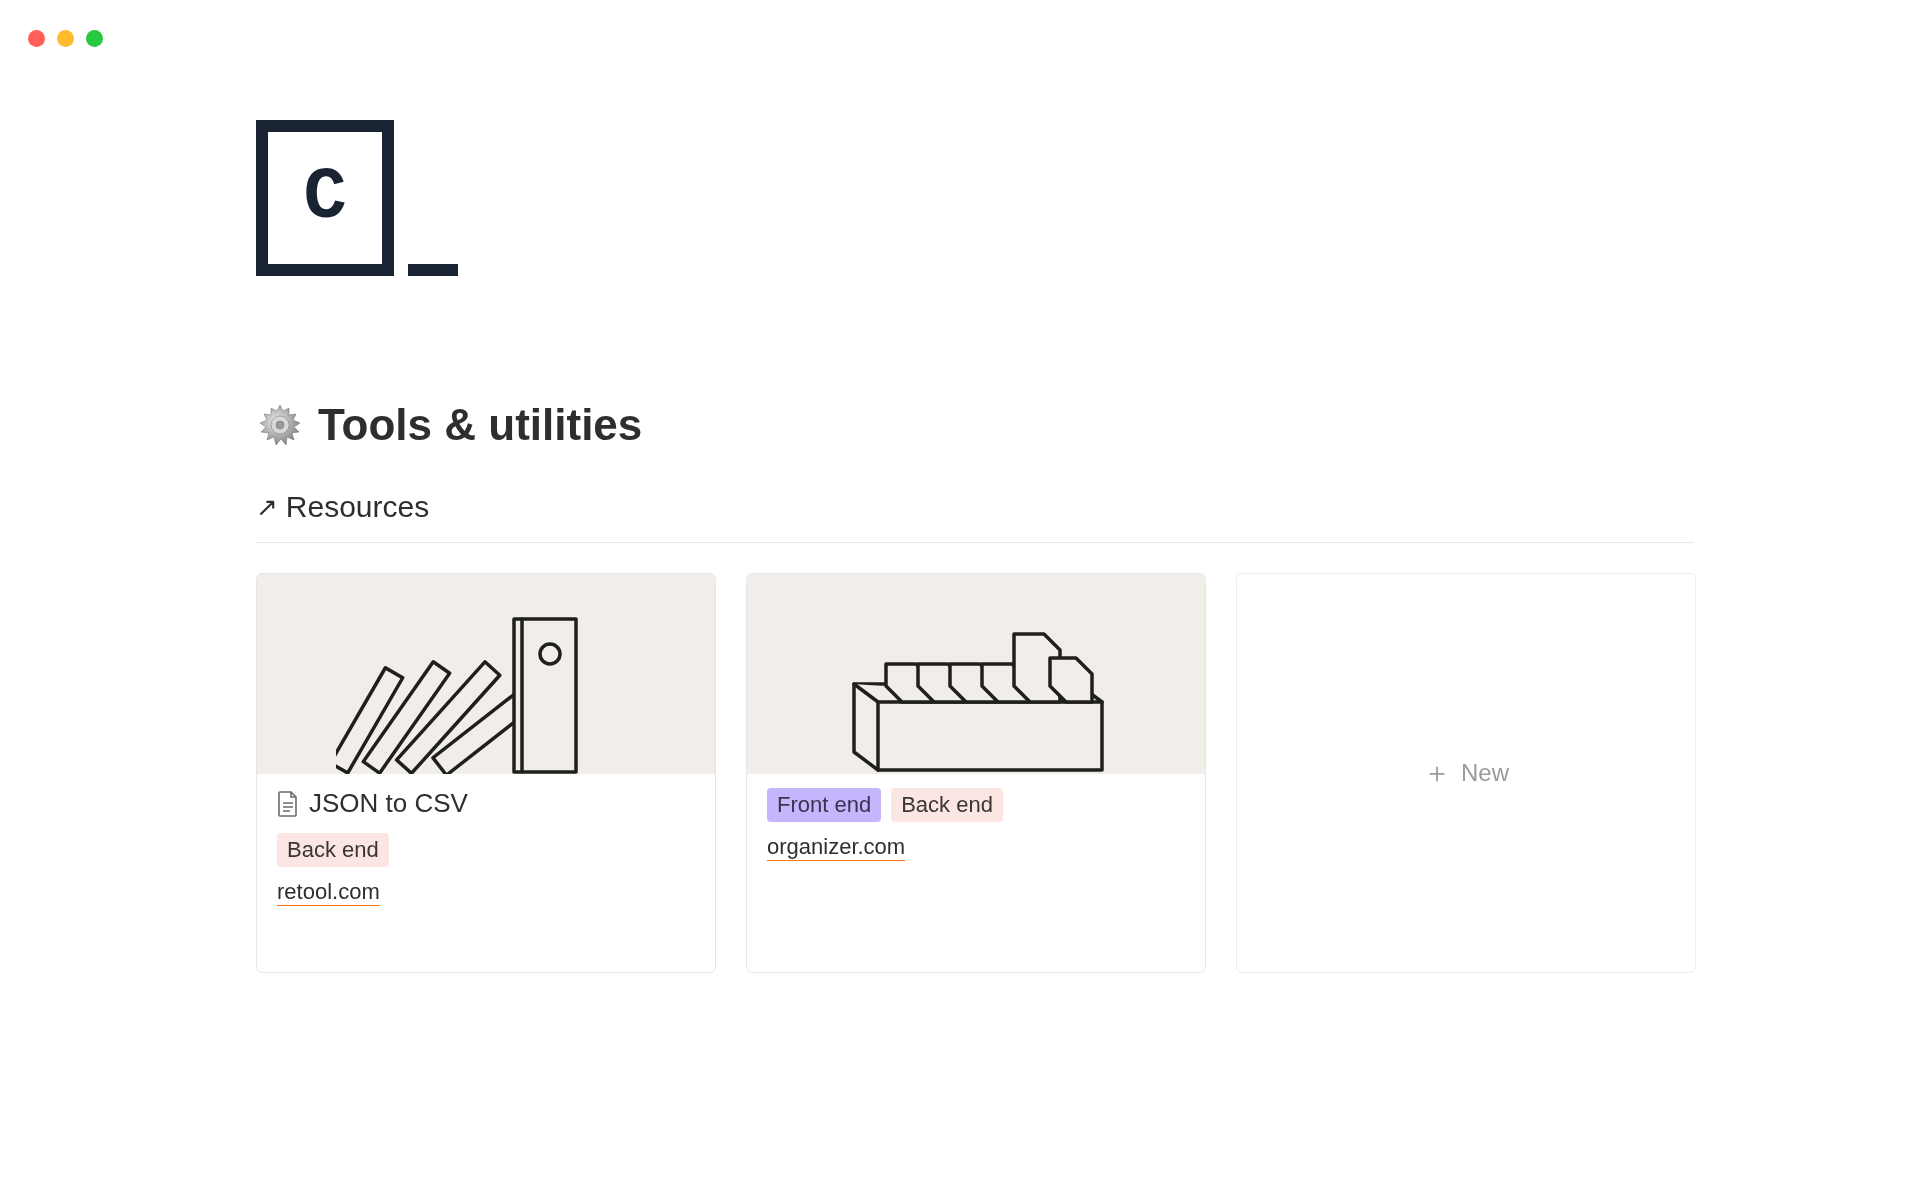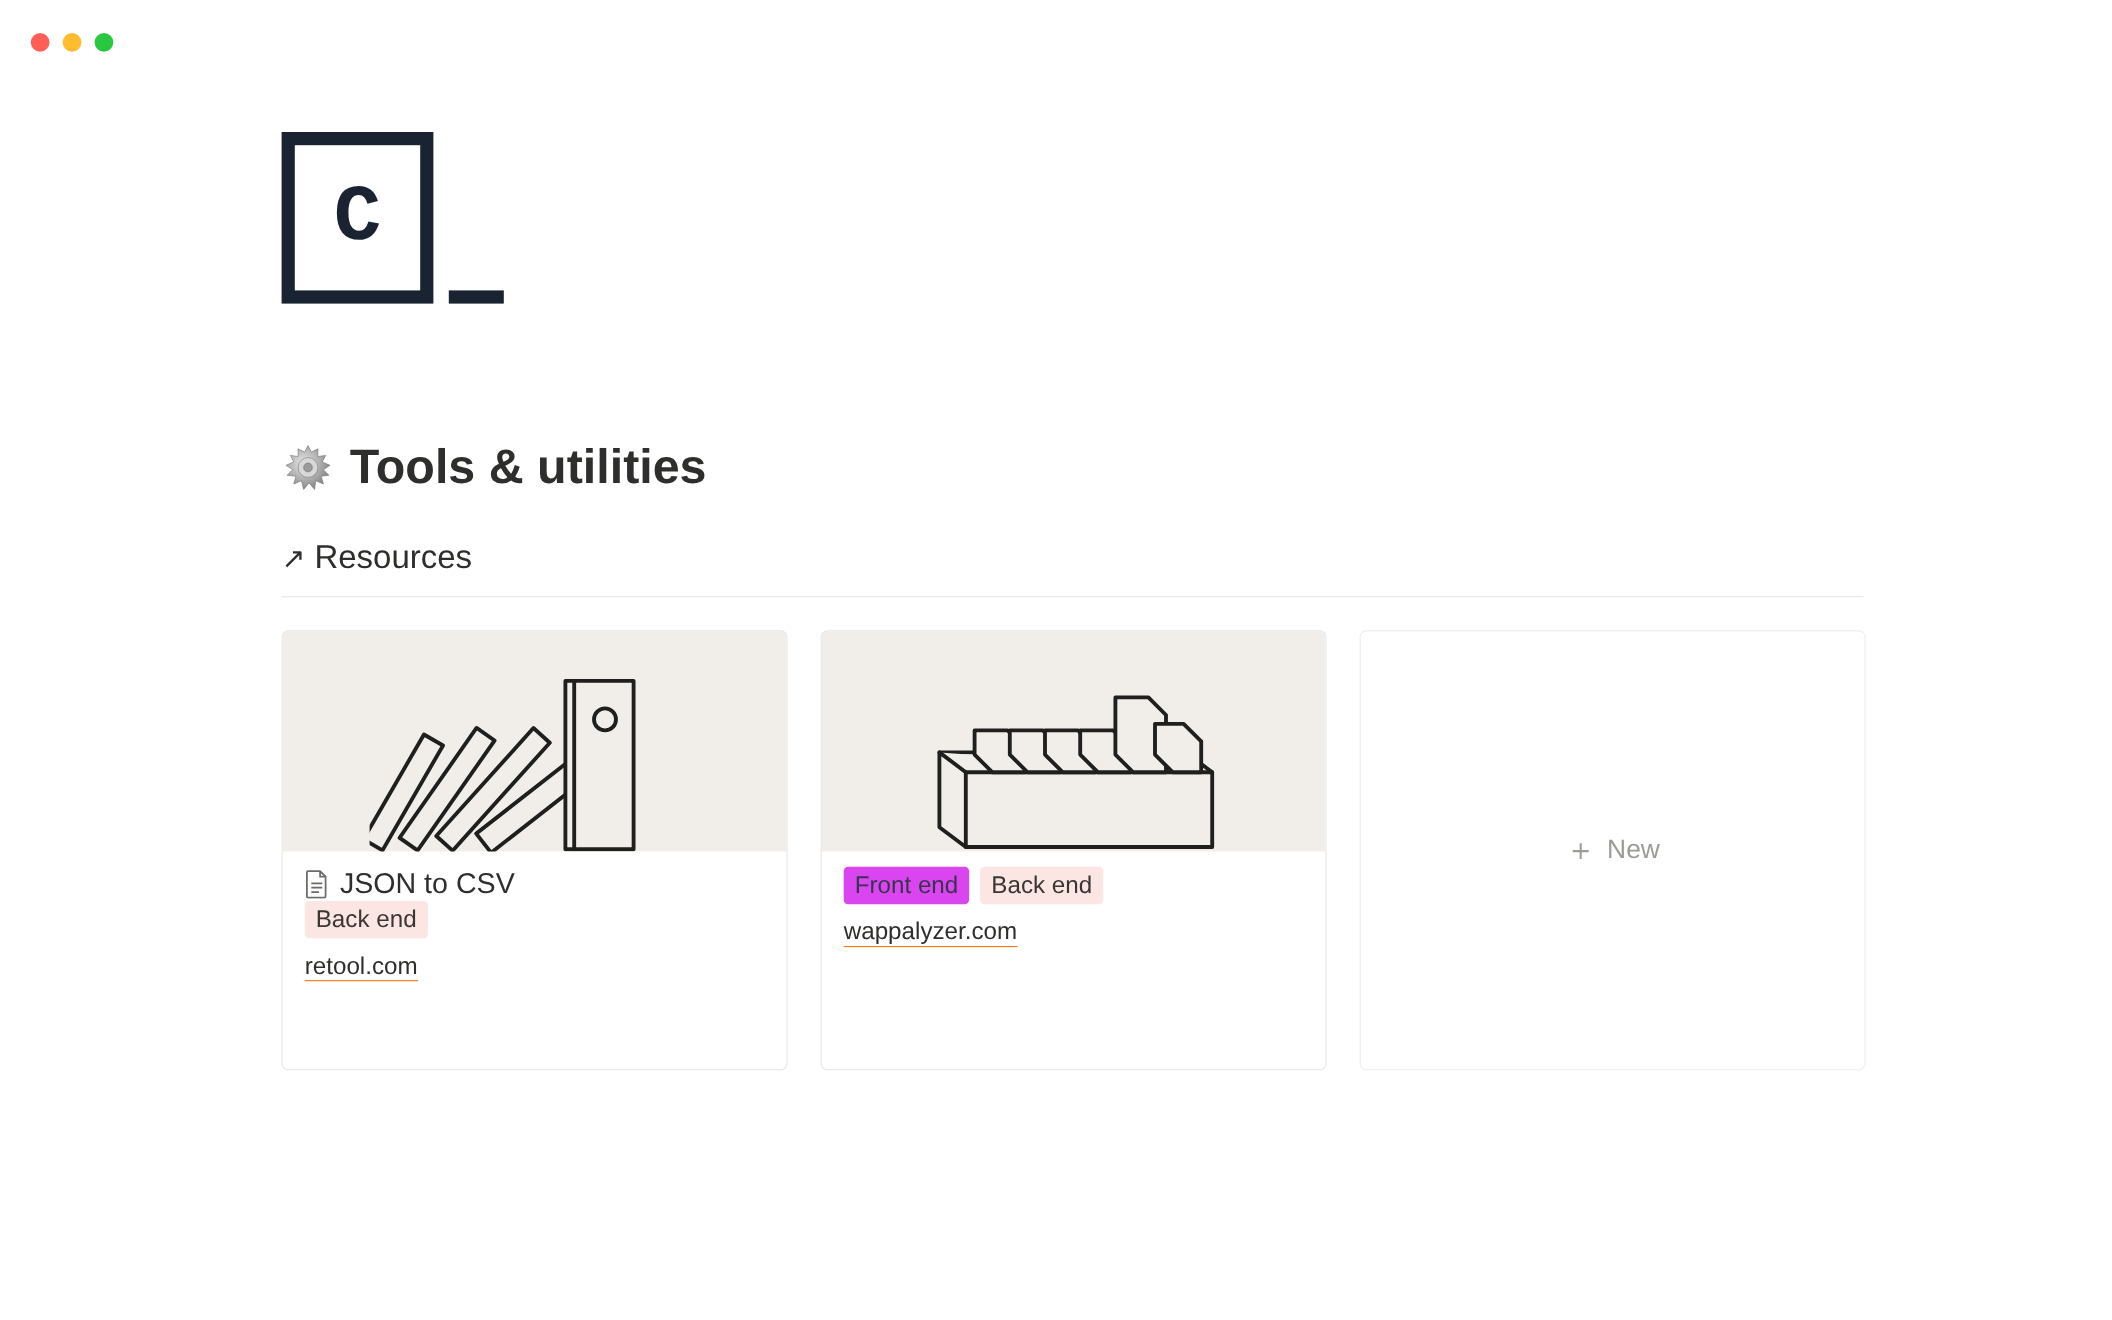--- a/index.html
+++ b/index.html
@@ -30,28 +30,28 @@
   .db-title-row { display:flex; align-items:center; gap: 8px; margin-bottom: 18px;}
   .arrow-ne { font-size: 26px; color:#2e2e2c; line-height:1;}
   .db-title { font-size: 30px; font-weight:400; color:#2e2e2c; }
   
   .divider { height: 1px; background: #e6e6e4; width: 1438px; margin-bottom: 30px;}
   
   .gallery { display: flex; gap: 30px; }
   .card { width: 460px; border: 1px solid #e6e6e4; border-radius: 6px; overflow: hidden; background:#fff; cursor:pointer;}
   .card-cover { height: 200px; background: #f1eeea; display:flex; align-items:flex-end; justify-content:center; }
   .card-body { padding: 14px 20px 22px; }
-  .card-title-row { display:flex; align-items:center; gap:10px; }
+  .card-title-row { display:flex; align-items:center; gap:10px; margin-bottom: 14px;}
   .doc-icon { width:22px; height:26px; display:inline-block;}
   .doc-icon svg { width:22px; height:26px; }
   .card-title { font-size: 26px; font-weight:500; color:#2e2e2c; }
   .tags { display:flex; gap:10px; margin-bottom: 12px;}
   .tag { display:inline-block; padding: 4px 10px; border-radius:4px; font-size:22px; font-weight:400;}
   .tag-backend { background:#fbe6e4; color:#3a3632;}
-  .tag-frontend { background:#d946ef; color:#3a3350;}
+  .tag-frontend { background:#c4b5fd; color:#3a3350;}
   .card-link { font-size: 22px; color: #2e2e2c; border-bottom: 1px solid #f97316; display:inline-block; line-height:1.2; }
   
   .card-new { width:460px; border:1px solid #eeedec; border-radius:6px; display:flex; align-items:center; justify-content:center; gap:10px; color:#9b9b98; font-size:24px; height: 400px; cursor:pointer;}
   .plus { font-size: 28px; font-weight:300; line-height:1;}
   
   
   .illus1, .illus2 { width: 300px; height: 170px; position:relative; }
   .illus1 svg, .illus2 svg { width:100%; height:100%; }
 </style>
 </head>
@@ -167,21 +167,21 @@
               </g>
             </g>
           </svg>
         </div>
       </div>
       <div class="card-body">
         <div class="tags">
           <span class="tag tag-frontend">Front end</span>
           <span class="tag tag-backend">Back end</span>
         </div>
-        <span class="card-link">wappalyzer.com</span>
+        <span class="card-link">organizer.com</span>
       </div>
     </div>
 
     <div class="card-new">
       <span class="plus">＋</span>
       <span>New</span>
     </div>
 
   </div>
 

